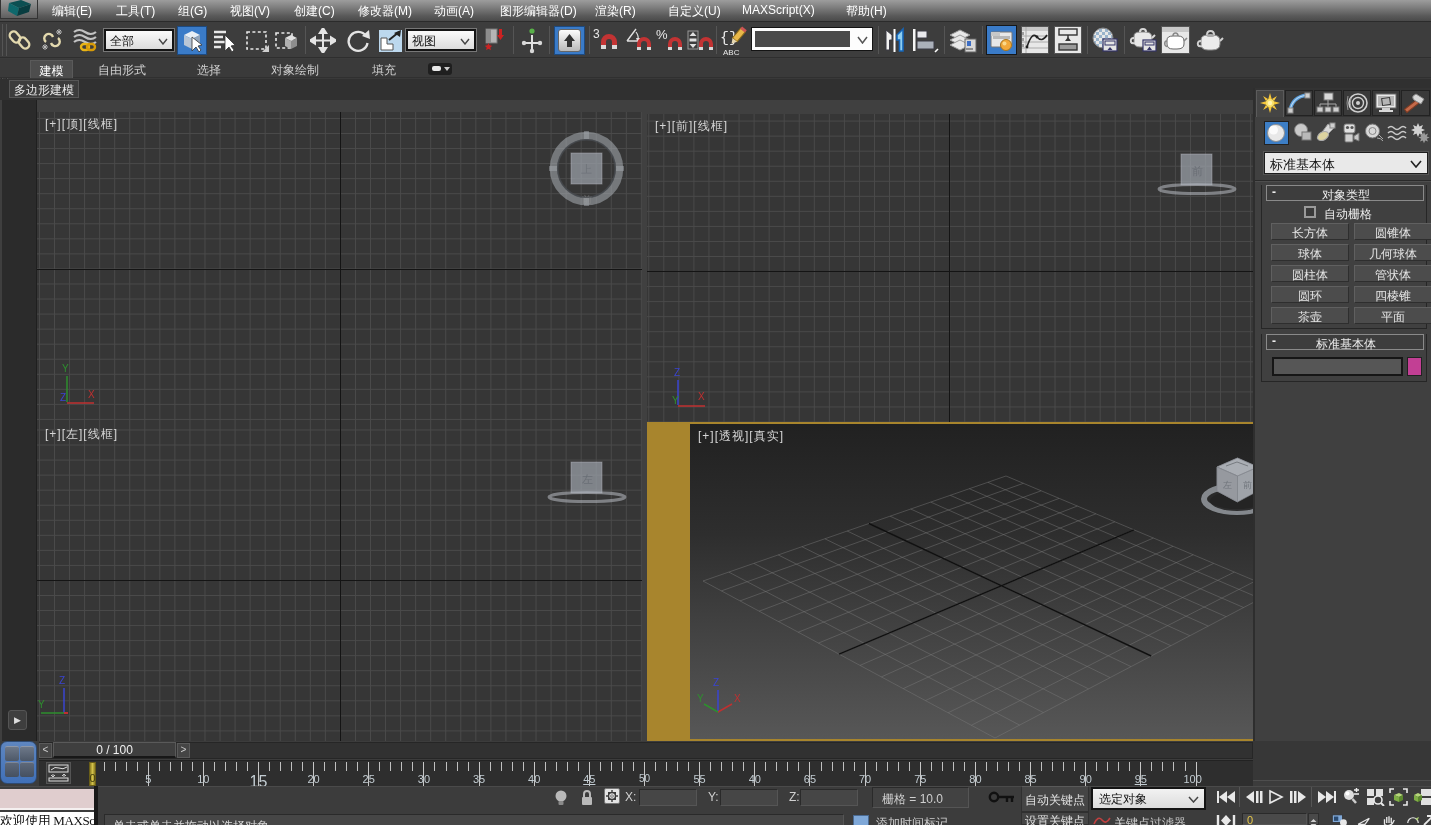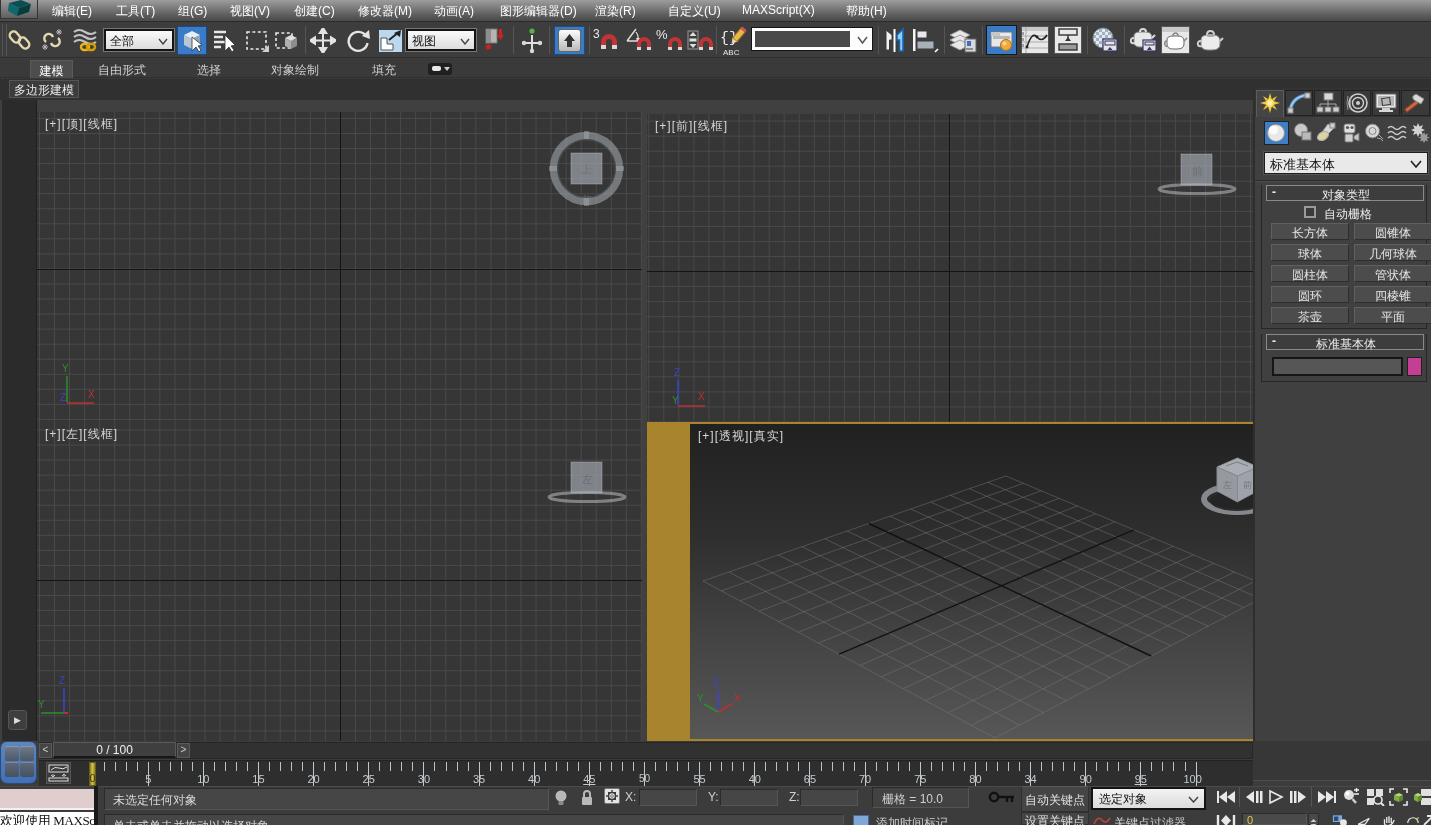--- a/index.html
+++ b/index.html
@@ -588,21 +588,21 @@
         <div class="abs" style="left:130.7px;top:1px;width:1px;height:9px;background:#c0c0c0;"></div>
         <div class="abs" style="left:141.7px;top:1px;width:1px;height:9px;background:#c0c0c0;"></div>
         <div class="abs" style="left:152.8px;top:1px;width:1px;height:9px;background:#c0c0c0;"></div>
         <div class="abs" style="left:163.8px;top:1px;width:1px;height:24px;background:#c6c6c6;"></div>
         <div class="abs" style="left:151.8px;top:12px;width:25px;text-align:center;color:#c2ccd2;font-size:11px;">10</div>
         <div class="abs" style="left:174.8px;top:1px;width:1px;height:9px;background:#c0c0c0;"></div>
         <div class="abs" style="left:185.9px;top:1px;width:1px;height:9px;background:#c0c0c0;"></div>
         <div class="abs" style="left:196.9px;top:1px;width:1px;height:9px;background:#c0c0c0;"></div>
         <div class="abs" style="left:207.9px;top:1px;width:1px;height:9px;background:#c0c0c0;"></div>
         <div class="abs" style="left:218.9px;top:1px;width:1px;height:24px;background:#c6c6c6;"></div>
-        <div class="abs" style="left:206.9px;top:12px;width:25px;text-align:center;color:#c2ccd2;font-size:11px;">15</div>
+        <div class="abs" style="left:206.9px;top:12px;width:25px;text-align:center;color:#c2ccd2;font-size:16px;">15</div>
         <div class="abs" style="left:230.0px;top:1px;width:1px;height:9px;background:#c0c0c0;"></div>
         <div class="abs" style="left:241.0px;top:1px;width:1px;height:9px;background:#c0c0c0;"></div>
         <div class="abs" style="left:252.0px;top:1px;width:1px;height:9px;background:#c0c0c0;"></div>
         <div class="abs" style="left:263.1px;top:1px;width:1px;height:9px;background:#c0c0c0;"></div>
         <div class="abs" style="left:274.1px;top:1px;width:1px;height:24px;background:#c6c6c6;"></div>
         <div class="abs" style="left:262.1px;top:12px;width:25px;text-align:center;color:#c2ccd2;font-size:11px;">20</div>
         <div class="abs" style="left:285.1px;top:1px;width:1px;height:9px;background:#c0c0c0;"></div>
         <div class="abs" style="left:296.2px;top:1px;width:1px;height:9px;background:#c0c0c0;"></div>
         <div class="abs" style="left:307.2px;top:1px;width:1px;height:9px;background:#c0c0c0;"></div>
         <div class="abs" style="left:318.2px;top:1px;width:1px;height:9px;background:#c0c0c0;"></div>
@@ -672,21 +672,21 @@
         <div class="abs" style="left:902.8px;top:1px;width:1px;height:9px;background:#c0c0c0;"></div>
         <div class="abs" style="left:913.8px;top:1px;width:1px;height:9px;background:#c0c0c0;"></div>
         <div class="abs" style="left:924.9px;top:1px;width:1px;height:9px;background:#c0c0c0;"></div>
         <div class="abs" style="left:935.9px;top:1px;width:1px;height:24px;background:#c6c6c6;"></div>
         <div class="abs" style="left:923.9px;top:12px;width:25px;text-align:center;color:#c2ccd2;font-size:11px;">80</div>
         <div class="abs" style="left:946.9px;top:1px;width:1px;height:9px;background:#c0c0c0;"></div>
         <div class="abs" style="left:958.0px;top:1px;width:1px;height:9px;background:#c0c0c0;"></div>
         <div class="abs" style="left:969.0px;top:1px;width:1px;height:9px;background:#c0c0c0;"></div>
         <div class="abs" style="left:980.0px;top:1px;width:1px;height:9px;background:#c0c0c0;"></div>
         <div class="abs" style="left:991.0px;top:1px;width:1px;height:24px;background:#c6c6c6;"></div>
-        <div class="abs" style="left:979.0px;top:12px;width:25px;text-align:center;color:#c2ccd2;font-size:11px;">34</div>
+        <div class="abs" style="left:979.0px;top:12px;width:25px;text-align:center;color:#c2ccd2;font-size:11px;">85</div>
         <div class="abs" style="left:1002.1px;top:1px;width:1px;height:9px;background:#c0c0c0;"></div>
         <div class="abs" style="left:1013.1px;top:1px;width:1px;height:9px;background:#c0c0c0;"></div>
         <div class="abs" style="left:1024.1px;top:1px;width:1px;height:9px;background:#c0c0c0;"></div>
         <div class="abs" style="left:1035.2px;top:1px;width:1px;height:9px;background:#c0c0c0;"></div>
         <div class="abs" style="left:1046.2px;top:1px;width:1px;height:24px;background:#c6c6c6;"></div>
         <div class="abs" style="left:1034.2px;top:12px;width:25px;text-align:center;color:#c2ccd2;font-size:11px;">90</div>
         <div class="abs" style="left:1057.2px;top:1px;width:1px;height:9px;background:#c0c0c0;"></div>
         <div class="abs" style="left:1068.3px;top:1px;width:1px;height:9px;background:#c0c0c0;"></div>
         <div class="abs" style="left:1079.3px;top:1px;width:1px;height:9px;background:#c0c0c0;"></div>
         <div class="abs" style="left:1090.3px;top:1px;width:1px;height:9px;background:#c0c0c0;"></div>
@@ -718,21 +718,20 @@
     <div class="abs" style="left:19px;top:20px;width:14px;height:15px;background:linear-gradient(#5d6879,#455060);border-top:1px solid #7d8798;border-radius:2px;"></div>
   </div>
   <div class="abs" style="left:1253px;top:0;width:178px;height:40px;background:#373737;border-bottom:1px solid #4e4e4e;"></div>
 
   <div class="abs" style="left:0;top:45px;width:1431px;height:26px;background:#3c3c3c;border-top:1px solid #4a4a4a;"></div>
 
   <div class="abs" style="left:0;top:48px;width:94px;height:21px;background:#e0cdce;border-bottom:2px solid #f5f0f0;"></div>
   <div class="abs" style="left:0;top:71px;width:94px;height:13px;background:#fff;color:#111;font-size:13px;letter-spacing:-0.4px;white-space:nowrap;overflow:hidden;font-family:'Liberation Serif',serif;">欢迎使用 MAXScri</div>
   <div class="abs" style="left:94px;top:45px;width:4px;height:39px;background:#191919;"></div>
 
-  <div class="abs sunken" style="left:104px;top:47px;width:445px;height:22px;color:#d8d8d8;font-size:12px;padding:3px 0 0 8px;background:#464646;">未选定任何对象</div>
   <div class="abs sunken" style="left:104px;top:73px;width:740px;height:22px;color:#d8d8d8;font-size:12px;padding:3px 0 0 8px;background:#464646;">单击或单击并拖动以选择对象</div>
 
   <svg class="abs" style="left:553px;top:48px;" width="16" height="19" viewBox="0 0 16 19">
     <circle cx="8" cy="7" r="5.5" fill="#b9b9b9"></circle>
     <rect x="5.5" y="12" width="5" height="4" rx="1" fill="#8a8a8a"></rect>
   </svg>
   <svg class="abs" style="left:580px;top:48px;" width="14" height="18" viewBox="0 0 14 18">
     <rect x="2" y="8" width="10" height="8" rx="1" fill="#b9b9b9"></rect>
     <path d="M4 8 V5 a3 3 0 0 1 6 0 V8" stroke="#b9b9b9" stroke-width="2" fill="none"></path>
   </svg>

